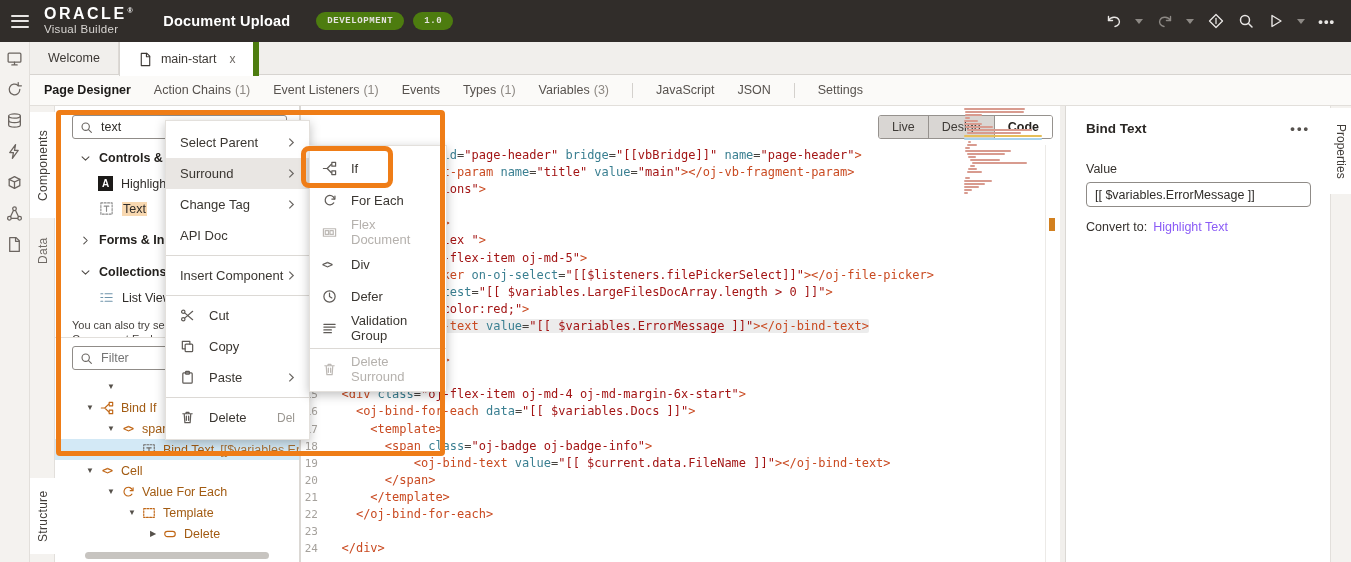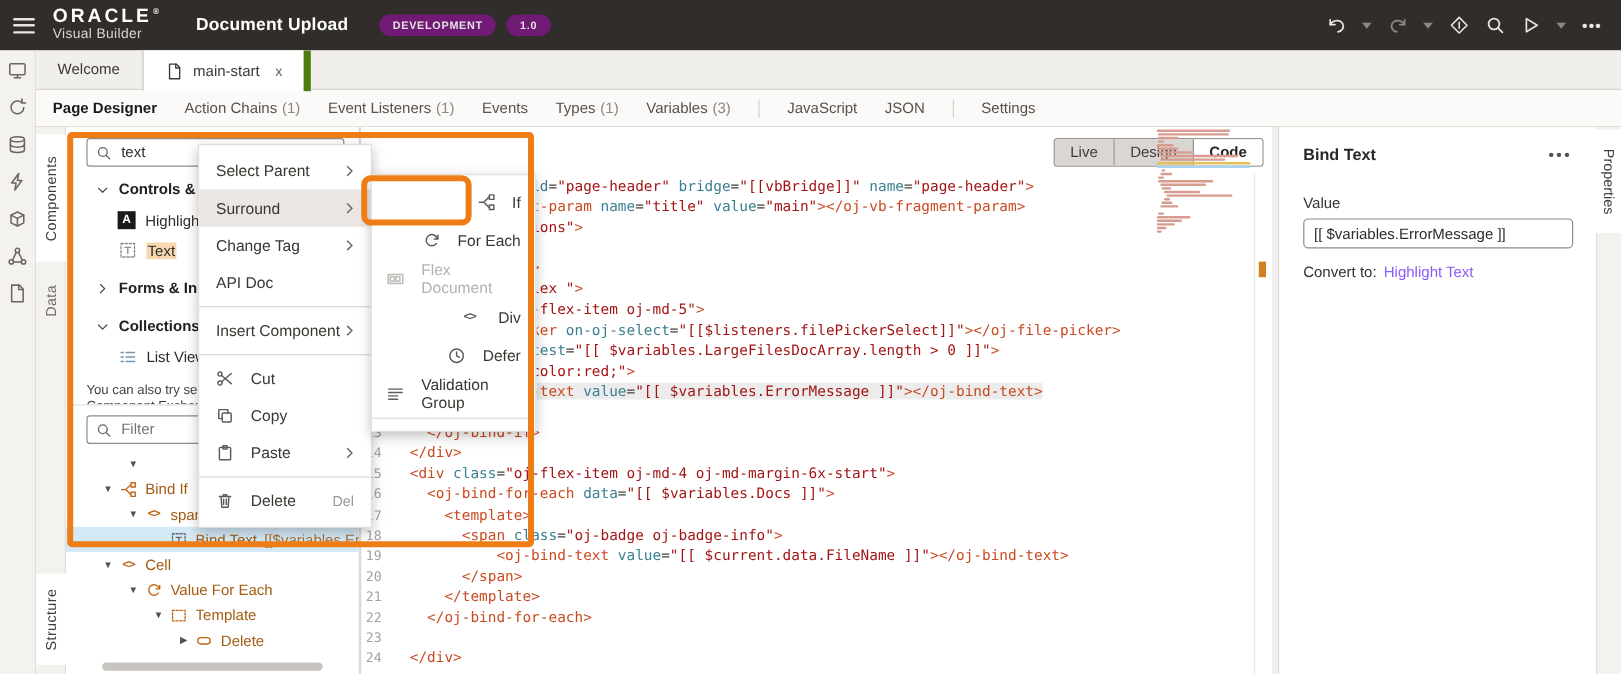--- a/index.html
+++ b/index.html
@@ -9,21 +9,21 @@
   
   .header{position:absolute;left:0;top:0;width:1351px;height:42px;background:#312d2a;display:flex;align-items:center;color:#fff;}
   .burger{width:18px;height:13px;margin-left:11px;display:flex;flex-direction:column;justify-content:space-between;cursor:pointer;}
   .burger i{display:block;height:2px;background:#e8e6e4;border-radius:1px;}
   .logo{margin-left:15px;line-height:1;}
   .logo .l1{font-size:16px;font-weight:bold;letter-spacing:2.5px;}
   .logo .l1 sup{font-size:7px;margin-left:1px;}
   .logo .l2{font-size:11.5px;color:#d8d5d2;margin-top:2px;letter-spacing:.3px;}
   .apptitle{margin-left:28px;font-size:14.5px;font-weight:bold;letter-spacing:.2px;}
   .badges{display:flex;gap:9px;margin-left:26px;}
-  .badge{background:#701a75;color:#e4e2e0;font-size:9px;font-weight:bold;letter-spacing:.6px;padding:4px 11px;border-radius:10px;}
+  .badge{background:#4d7c0f;color:#e4e2e0;font-size:9px;font-weight:bold;letter-spacing:.6px;padding:4px 11px;border-radius:10px;font-family:Liberation Mono, monospace;}
   .hicons{margin-left:auto;display:flex;align-items:center;gap:13px;padding-right:16px;}
   .hic{width:17px;height:17px;display:inline-flex;align-items:center;justify-content:center;}
   .hic svg{width:16px;height:16px;}
   .hcaret{width:0;height:0;border-left:4px solid transparent;border-right:4px solid transparent;border-top:5px solid #8d8985;}
   .hdots{color:#e8e6e4;font-size:13px;letter-spacing:1px;font-weight:bold;}
 
   
   .tabrow{position:absolute;left:30px;top:42px;right:0;height:33px;background:#f1efec;border-bottom:1px solid #d7d4d0;display:flex;}
   .tab{display:flex;align-items:center;padding:0 18px;font-size:12.5px;color:#3c3834;border-right:1px solid #ddd9d5;cursor:pointer;}
   .tab.active{background:#fff;border-right:6px solid #4d7c0f;border-left:1px solid #d7d4d0;height:34px;position:relative;z-index:2;gap:7px;}
@@ -103,21 +103,21 @@
   .pinput{margin:6px 20px 0 20px;width:225px;height:25px;border:1px solid #8f8b87;border-radius:4px;font-size:12.5px;color:#2f2c29;padding:0 8px;font-family:"Liberation Sans",sans-serif;outline:0;background:#fff;}
   .pconvert{padding:13px 16px 0 20px;font-size:12.5px;color:#35312d;display:flex;gap:6px;}
   .plink{color:#8b5cf6;cursor:pointer;text-align:center;}
 
   
   .menu{position:absolute;background:#fff;box-shadow:0 3px 10px rgba(0,0,0,.25);border:1px solid #e3e0dc;padding:6px 0;z-index:40;}
   .menu1{left:165px;top:120px;width:145px;}
   .menu2{left:309px;top:145px;width:138px;z-index:41;}
   .mi{display:flex;align-items:center;padding:0 14px;font-size:13px;color:#3a3631;cursor:pointer;}
   .menu1 .mi{height:31px;padding-left:14px;}
-  .menu2 .mi{height:32px;padding:0 12px;justify-content:flex-end;}
+  .menu2 .mi{height:32px;padding:0 12px;}
   .mi.hov{background:#e9e6e3;}
   .mi.dis{color:#b5b1ad;cursor:default;}
   .mi .mic{width:29px;flex:0 0 29px;display:inline-flex;align-items:center;color:#5f5b57;}
   .mi .mic svg{width:15px;height:15px;}
   .mi.dis .mic{color:#bdb9b5;}
   .mi .arrow{margin-left:auto;display:inline-flex;}
   .mi .arrow svg{width:7px;height:11px;color:#6b6763;}
   .mi .short{margin-left:auto;color:#9b9791;font-size:12px;}
   .msep{height:1px;background:#dcd9d5;margin:4px 0;}
 
@@ -710,17 +710,25 @@
       </div>
       <div class="mi">
         <span class="mic">
           <svg viewBox="0 0 16 16" fill="none" stroke="#5f5b57" stroke-width="1.3" stroke-linecap="round" stroke-linejoin="round">
             <path d="M2 3.5h12M2 6.5h12M2 9.5h8M2 12.5h8"></path>
           </svg>
         </span>
         <span>Validation Group</span>
       </div>
       <div class="msep"></div>
+      <div class="mi dis">
+        <span class="mic">
+          <svg viewBox="0 0 16 16" fill="none" stroke="#bdb9b5" stroke-width="1.3" stroke-linecap="round" stroke-linejoin="round">
+            <path d="M3 4h10M6.5 4V2.5h3V4M4.5 4l.7 9.5h5.6l.7-9.5M6.8 6.5v4.5M9.2 6.5v4.5"></path>
+          </svg>
+        </span>
+        <span>Delete Surround</span>
+      </div>
     </div>
 
   <div class="ann ann-big"></div>
   <div class="ann ann-if"></div>
 </div>
 
 </body></html>

